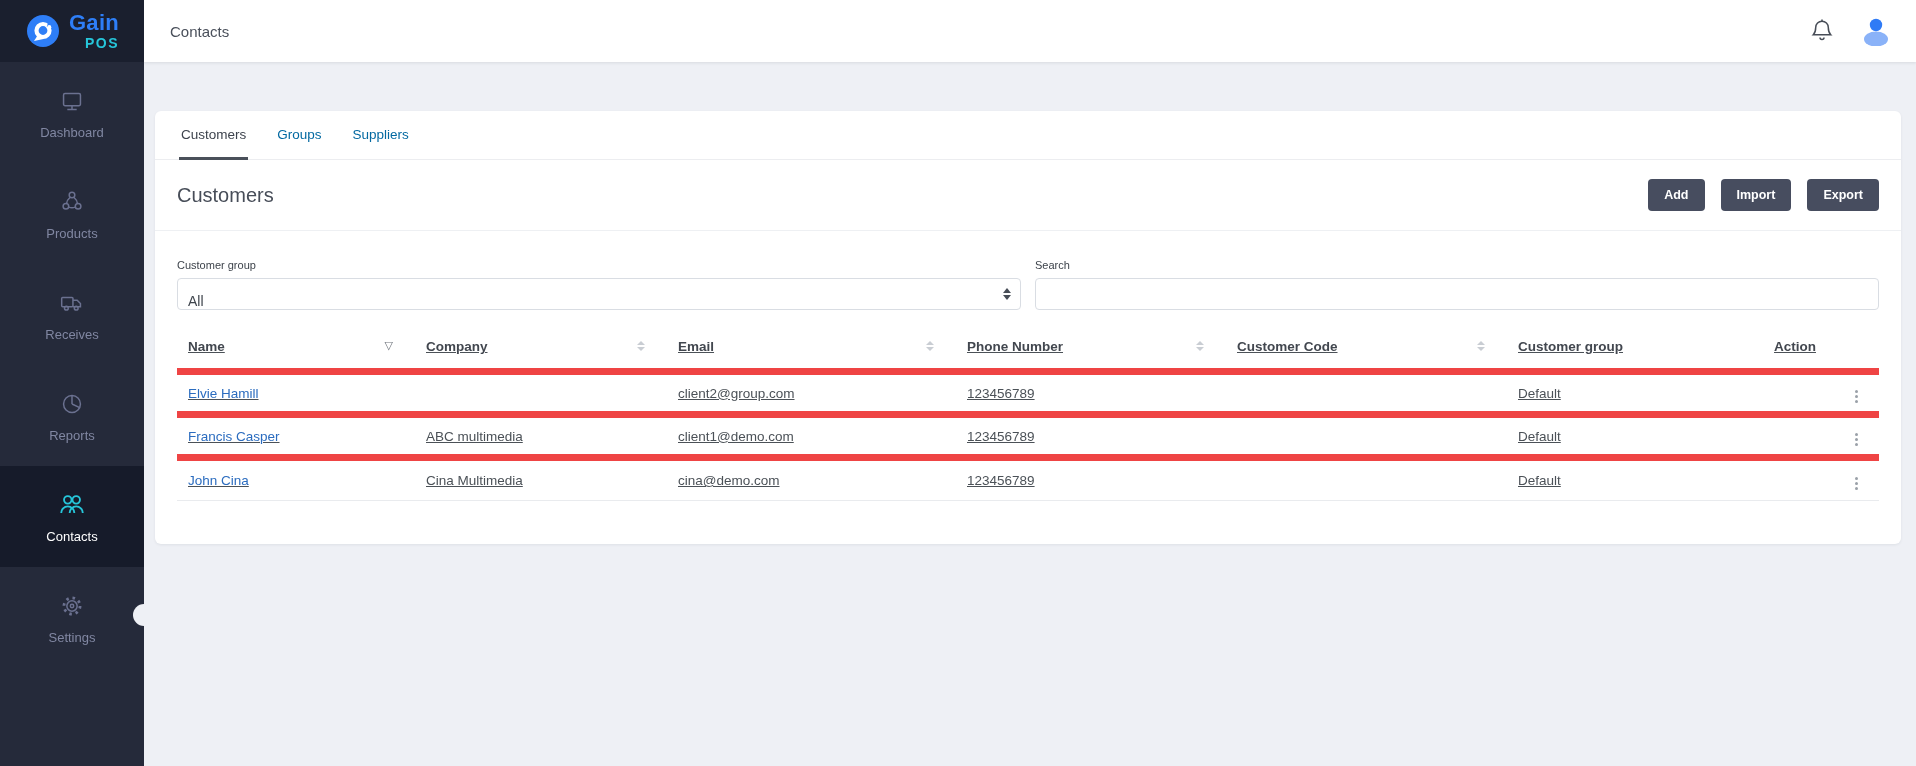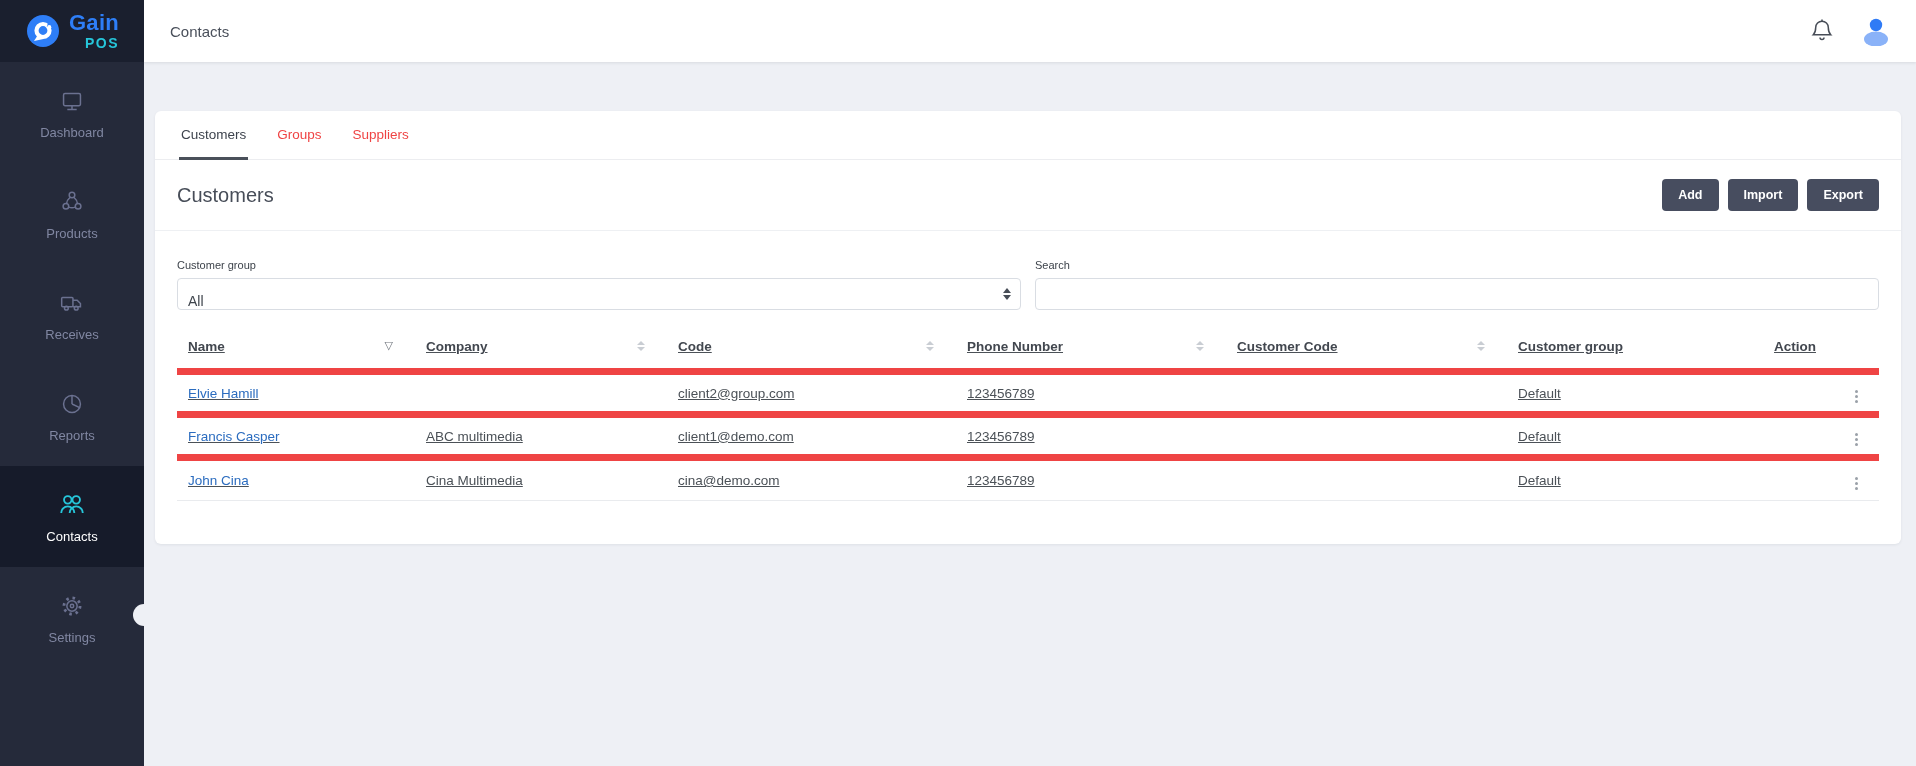--- a/index.html
+++ b/index.html
@@ -30,27 +30,27 @@
             padding:0 24px 0 26px; z-index:4; }
   .header-title { font-size:15px; color:#4a505b; }
   .header-right { margin-left:auto; display:flex; align-items:center; gap:26px; }
   .bell-btn { cursor:pointer; display:flex; }
   .avatar-btn { cursor:pointer; display:flex; }
 
   
   .card { position:absolute; left:155px; top:75px; width:1746px; height:433px; background:#fff;
           border-radius:6px; box-shadow:0 1px 3px rgba(20,25,40,.07);margin-top:36px; }
   .tabs { display:flex; height:49px; border-bottom:1px solid #ecedf0; padding:0 24px; gap:27px; }
-  .tab { display:flex; align-items:center; padding:0 2px; font-size:13.5px; color:#ef4444;
+  .tab { display:flex; align-items:center; padding:0 2px; font-size:13.5px; color:#0369a1;
          border-bottom:3px solid transparent; margin-bottom:-1px; cursor:pointer; }
   .tab.active { color:#3d434d; border-bottom-color:#4a505a; }
 
   .card-head { display:flex; align-items:center; padding:19px 22px; border-bottom:1px solid #eef0f3; }
   .card-title { font-size:20px; font-weight:normal; color:#474d58; }
-  .actions { margin-left:auto; display:flex; gap:9px; }
+  .actions { margin-left:auto; display:flex; gap:16px; }
   .btn { background:#474d5f; color:#fff; font-weight:bold; font-size:12.5px; padding:9px 16px;
          border:none; border-radius:4px; cursor:pointer; font-family:inherit; }
 
   .controls { display:flex; gap:14px; padding:28px 22px 0; }
   .field { flex:1; }
   .field-label { display:block; font-size:11px; color:#3d434b; margin-bottom:7px; }
   .select { position:relative; height:32px; border:1px solid #d9dde3; border-radius:4px; background:#fff;
             display:flex; align-items:flex-end; padding:0 26px 0 10px; font-size:14px; color:#3f454d; cursor:pointer; }
   .select-arrows { position:absolute; right:9px; top:50%; transform:translateY(-50%);
                    display:flex; flex-direction:column; gap:2px; }
@@ -216,21 +216,21 @@
             <span class="sort-desc">▽</span>
           </th>
           <th>
             <span>Company</span>
             <span class="sort-both">
                 <i class="up"></i>
                 <i class="down"></i>
               </span>
           </th>
           <th>
-            <span>Code</span>
+            <span>Email</span>
             <span class="sort-both">
                 <i class="up"></i>
                 <i class="down"></i>
               </span>
           </th>
           <th>
             <span>Phone Number</span>
             <span class="sort-both">
                 <i class="up"></i>
                 <i class="down"></i>

